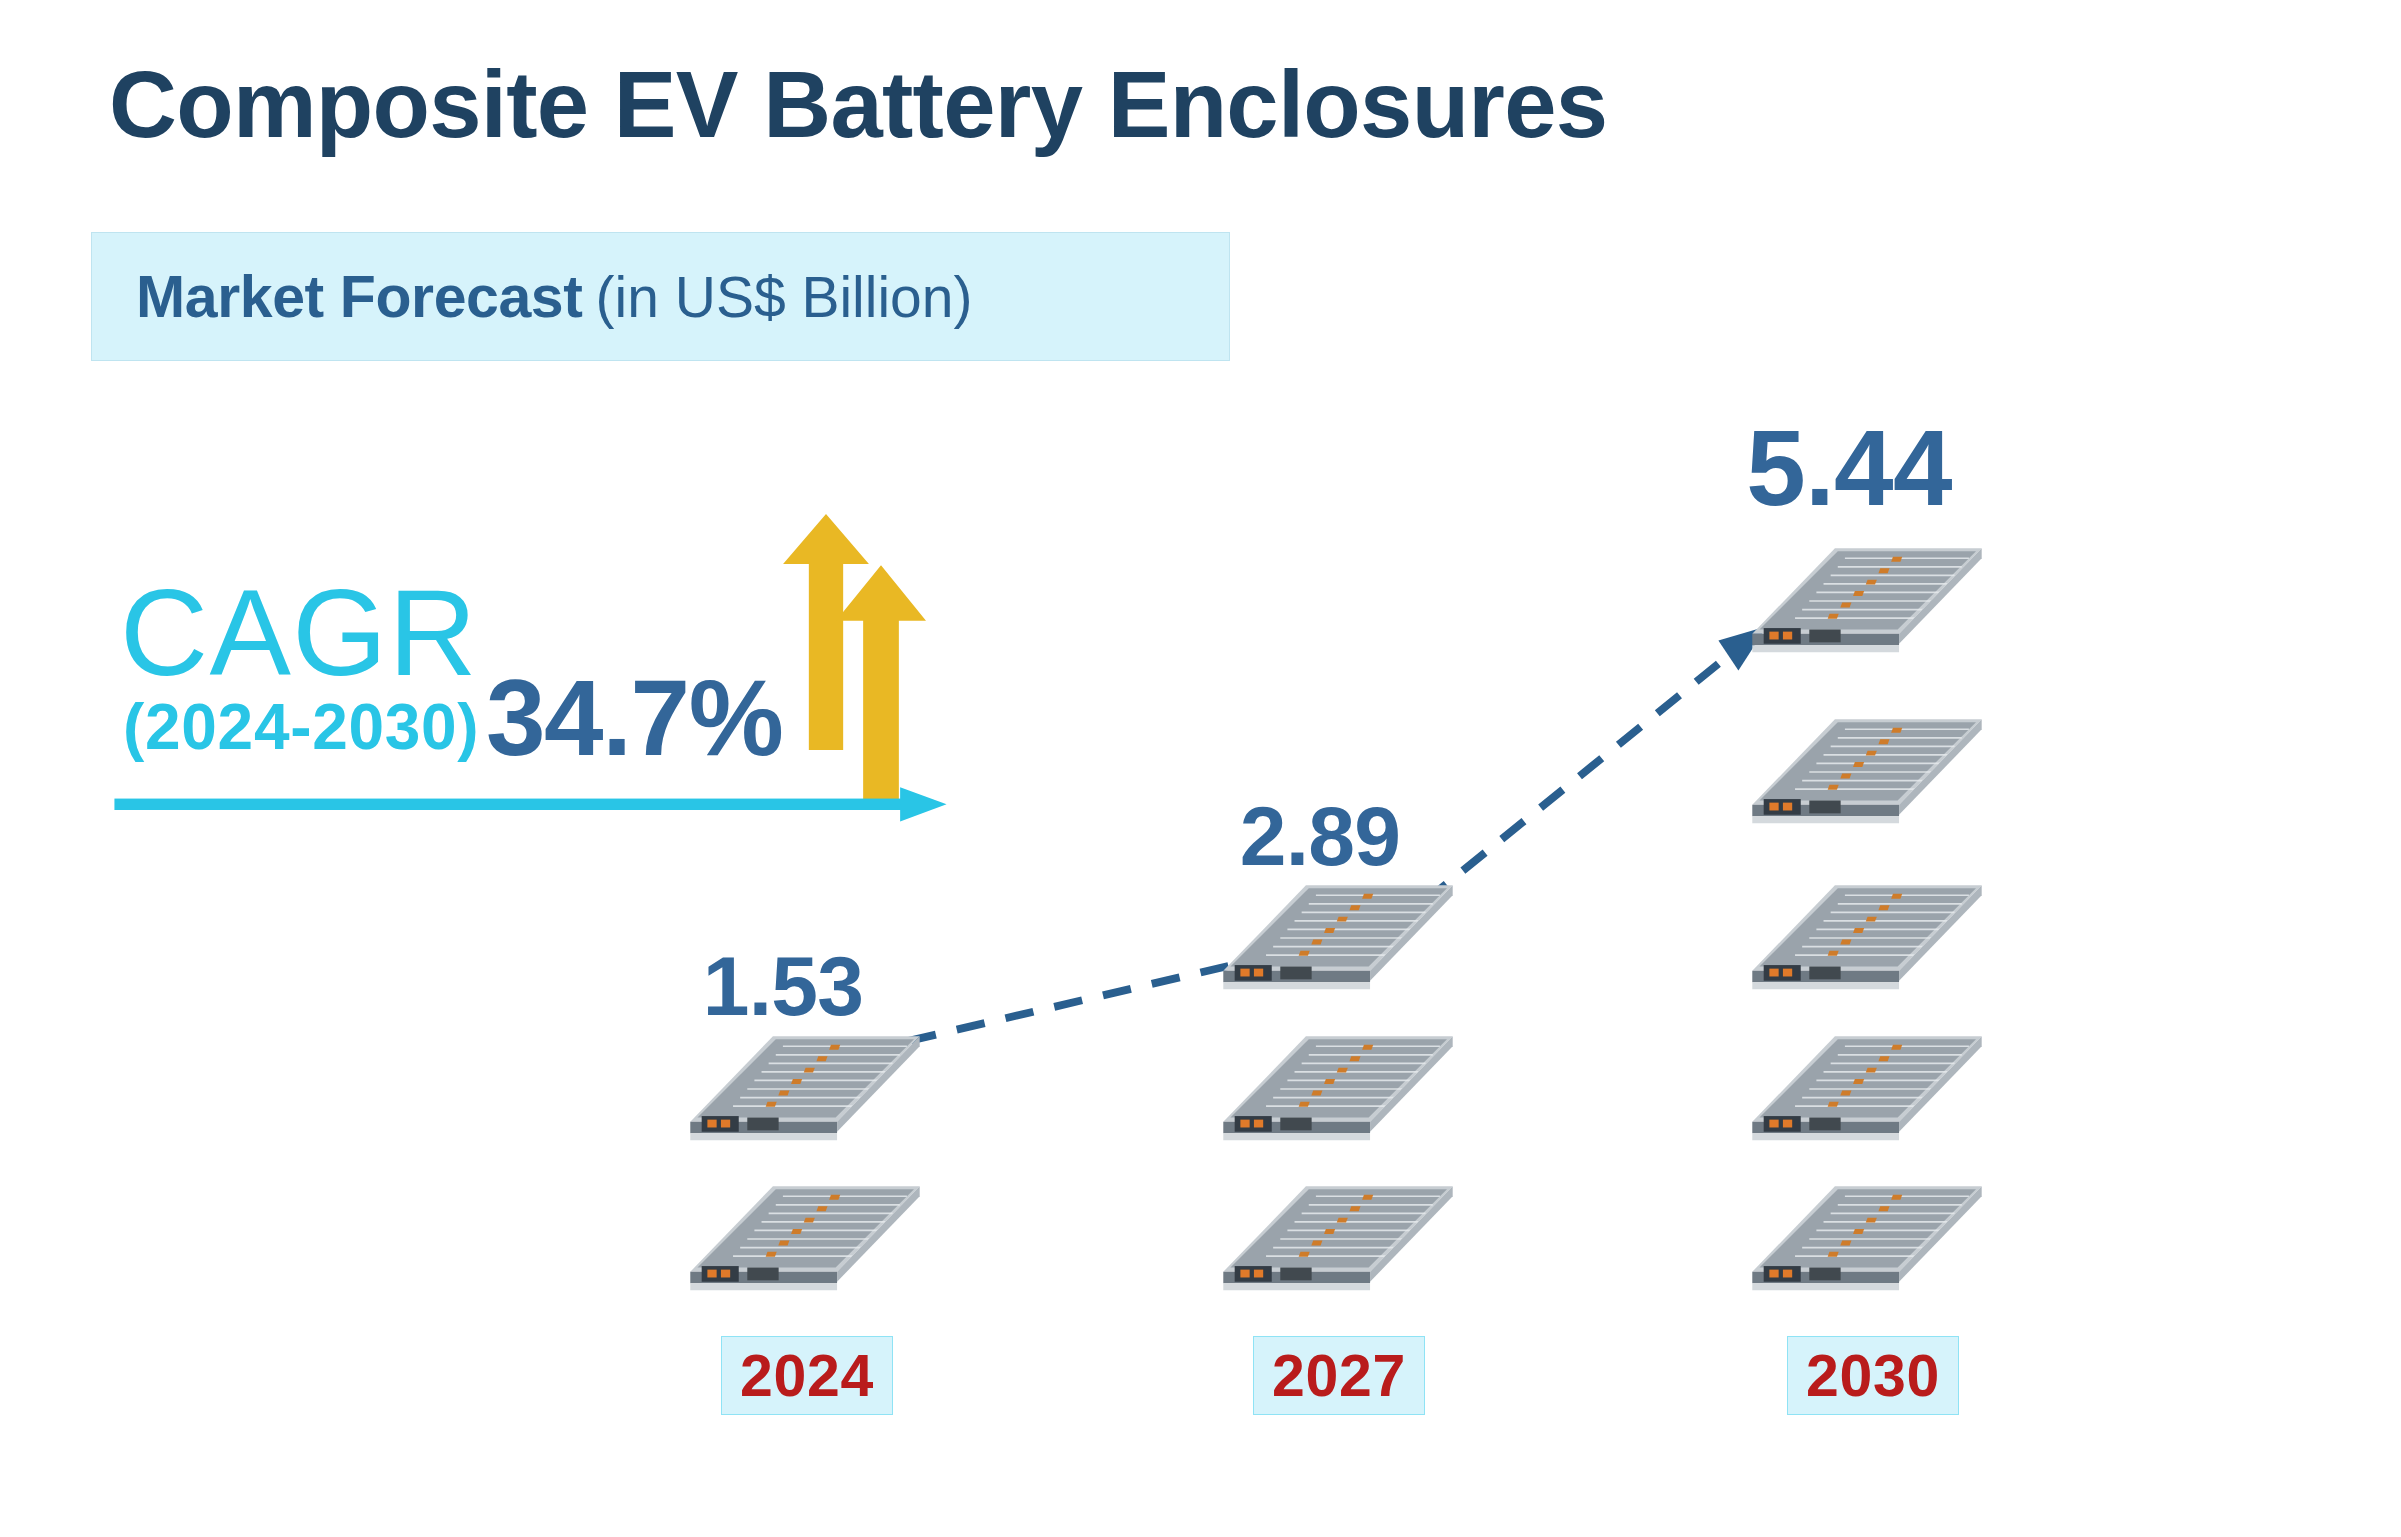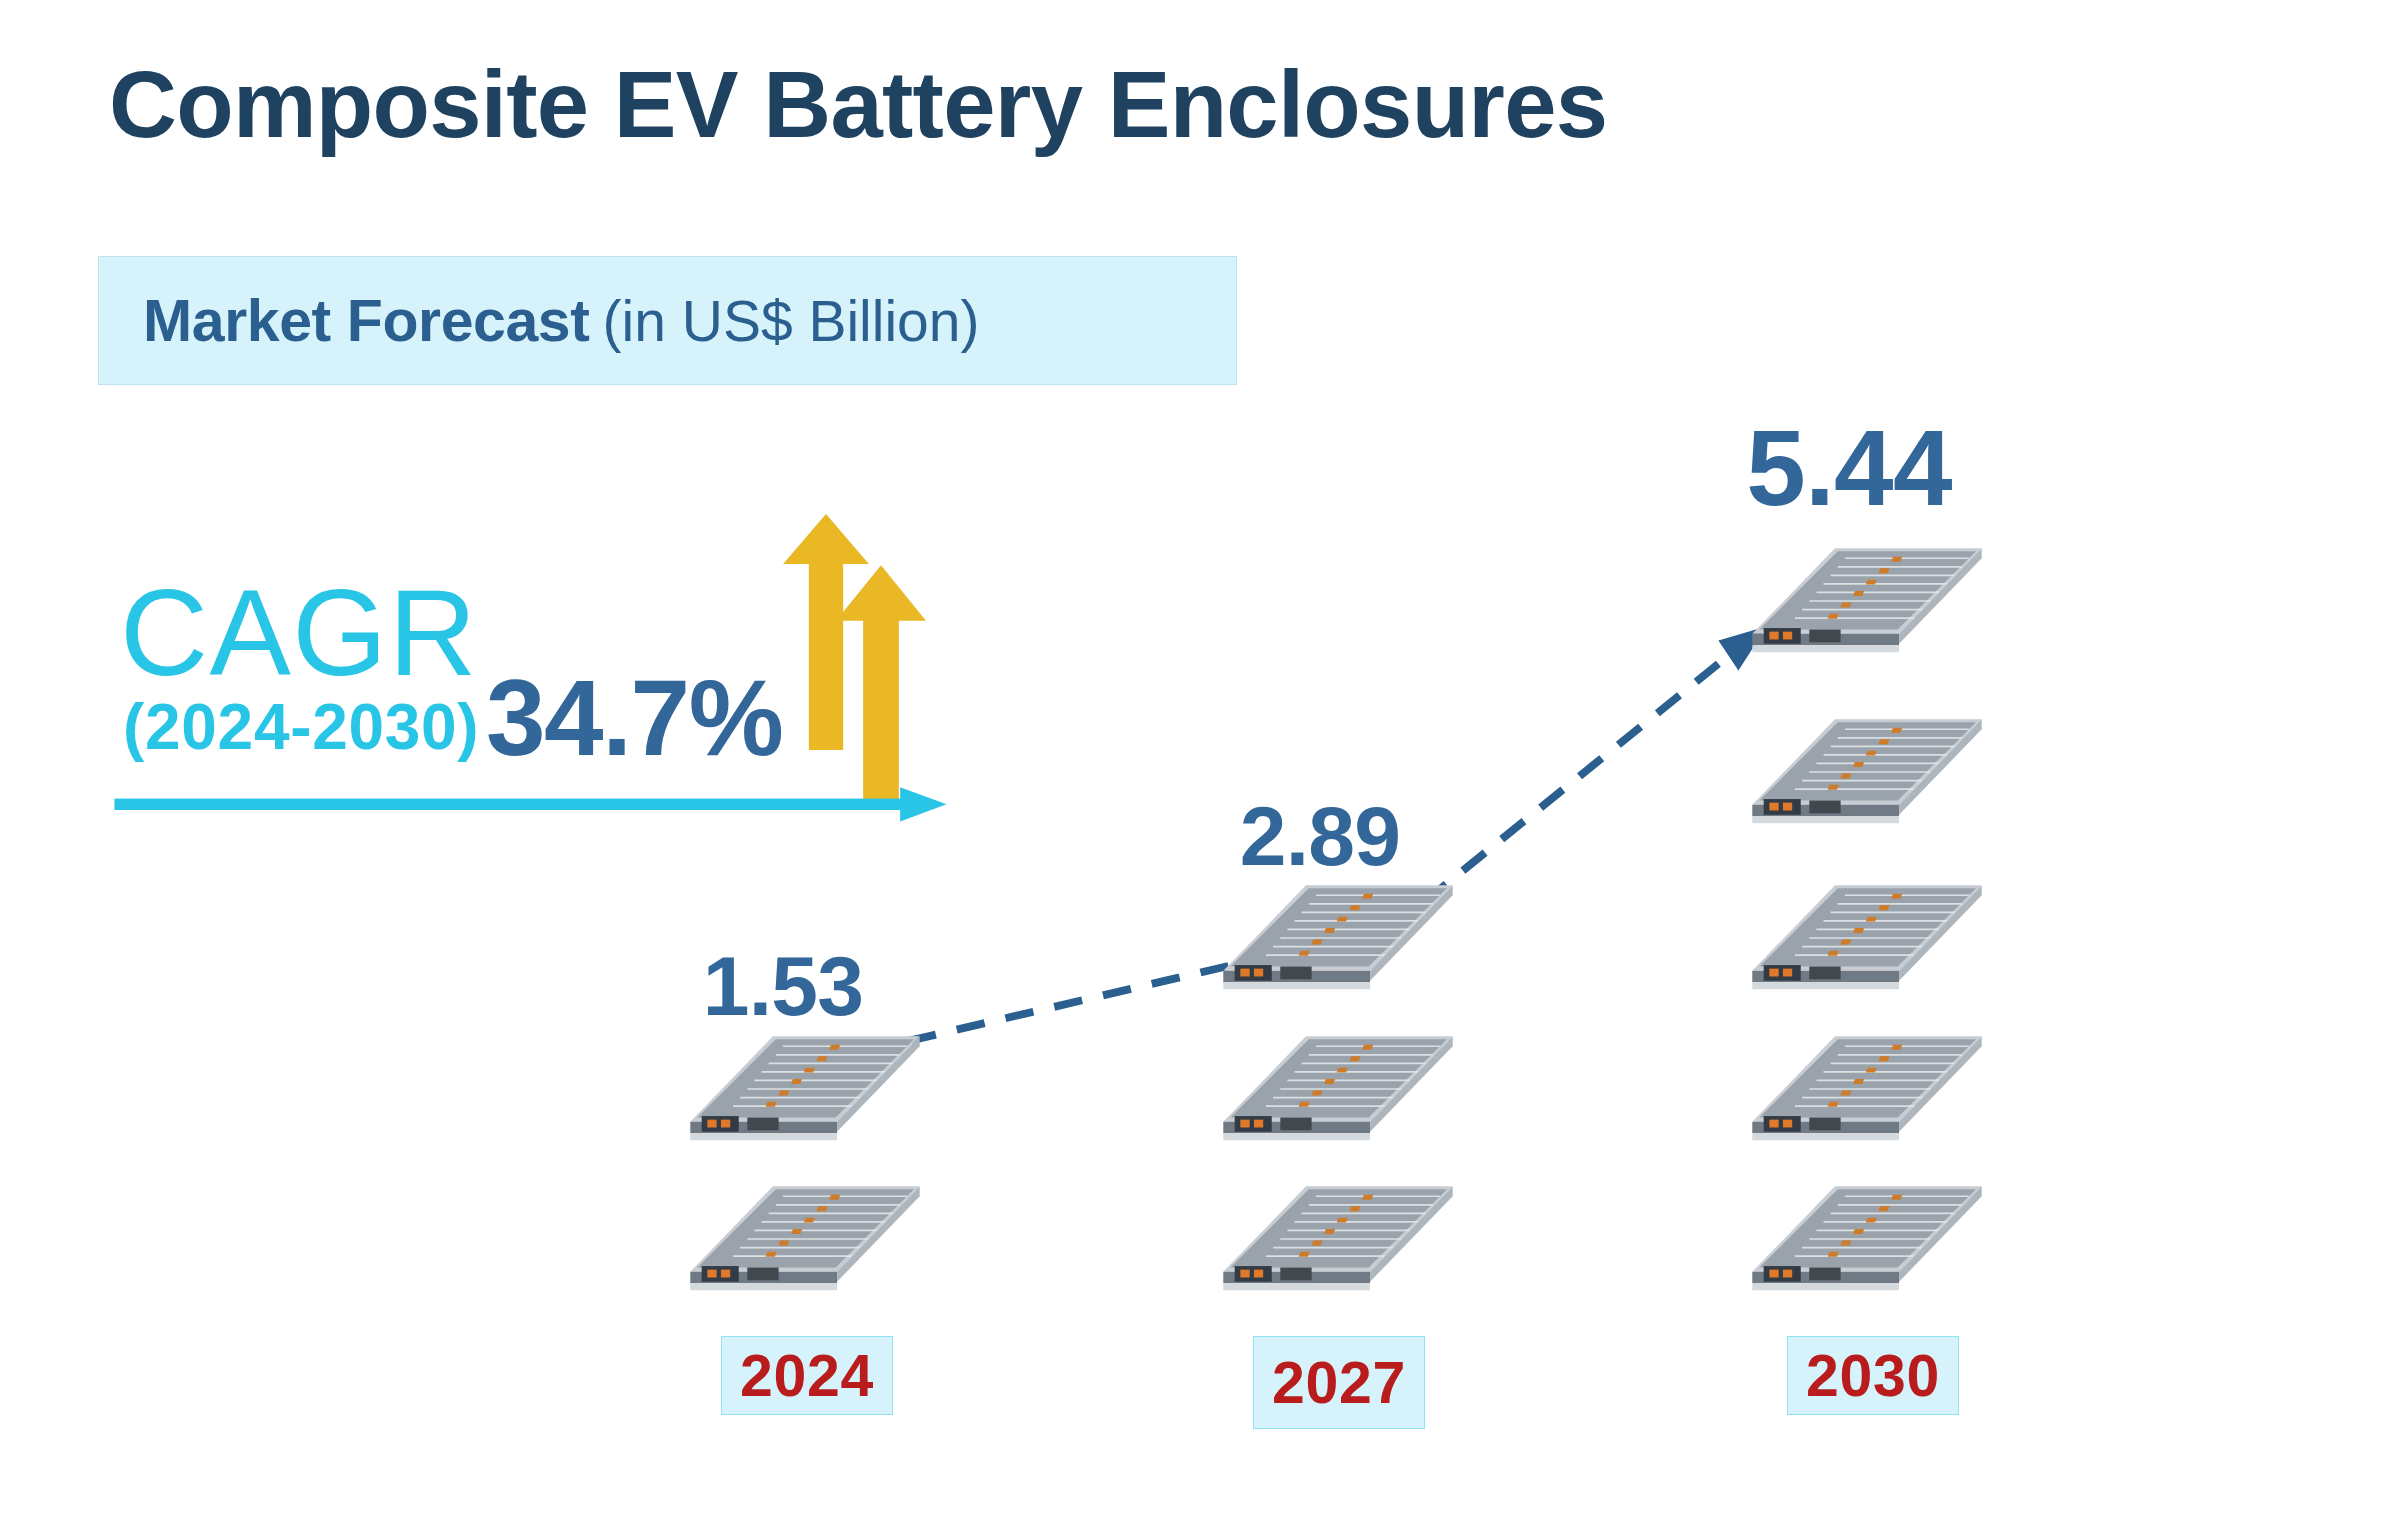--- a/index.html
+++ b/index.html
@@ -27,32 +27,31 @@
     font-weight: 700;
     letter-spacing: -0.7px;
     color: #1f4261;
     line-height: 1.05;
     white-space: nowrap;
   }
 
   
   #subtitle-box {
     position: absolute;
-    left: 98px;
+    left: 91px;
     top: 232px;
     width: 1139px;
     height: 129px;
     background: #d6f3fb;
     border: 1.4px solid #bfe4f0;
     box-sizing: border-box;
     display: flex;
     align-items: center;
     padding-left: 44px;
     white-space: nowrap;
-    margin-top: 24px;
   }
   #subtitle-strong {
     font-size: 59px;
     font-weight: 700;
     color: #2a5f8f;
     letter-spacing: -0.4px;
   }
   #subtitle-light {
     font-size: 57px;
     font-weight: 400;
@@ -399,21 +398,21 @@
         <polygon points="4,126 210,126 210,142 4,142" fill="#6f7a84"></polygon>
         <polygon points="210,126 326,6 326,20 210,140" fill="#aeb6bd"></polygon>
         <polygon points="4,142 210,142 210,152 4,152" fill="#d4d9dd"></polygon>
         <rect x="20" y="118" width="52" height="22" fill="#333c45"></rect>
         <rect x="28" y="123" width="13" height="11" fill="#e07a2a"></rect>
         <rect x="47" y="123" width="13" height="11" fill="#e07a2a"></rect>
         <rect x="84" y="120" width="44" height="18" fill="#41494f"></rect>
       </g>
     </svg>
 
-    <div class="year-chip" style="left:1253px; top:1336px; width:172px; height:93px;">2027</div>
+    <div class="year-chip" style="left:1253px; top:1336px; width:172px; height:79px;">2027</div>
   </div>
 
   <div class="column" style="left:0; top:0;">
 
     <div class="value-label" style="left:1706px; top:415px; width:286px; font-size:107px;">5.44</div>
 
     <svg class="battery" style="left:1749px; top:544px;" width="236" height="114" viewBox="0 0 330 160">
       <g>
         <polygon points="120,6 326,6 210,126 4,126" fill="#c7cdd2"></polygon>
         <polygon points="124,10 318,10 208,120 14,120" fill="#9aa3ab"></polygon>

